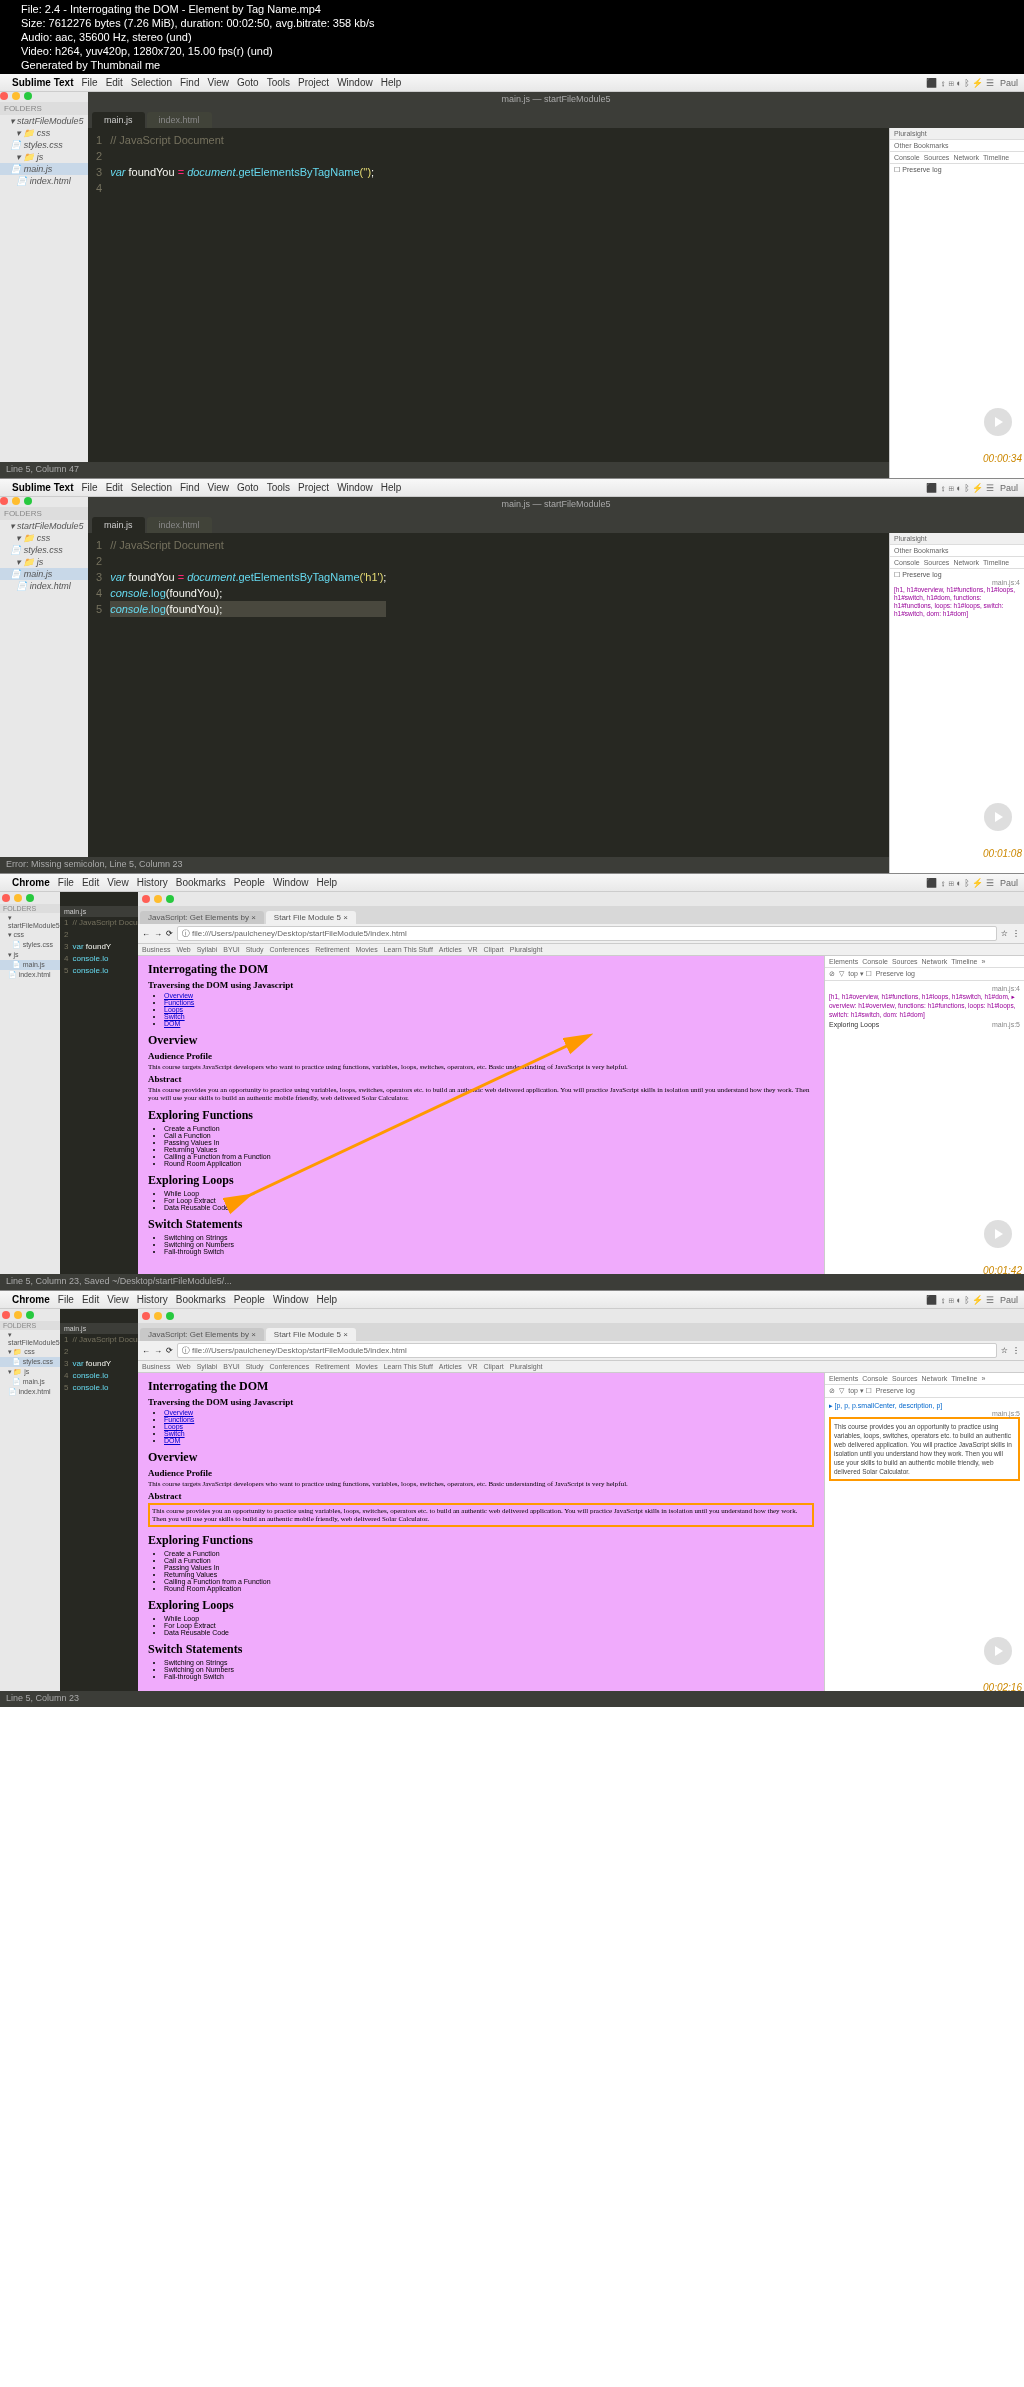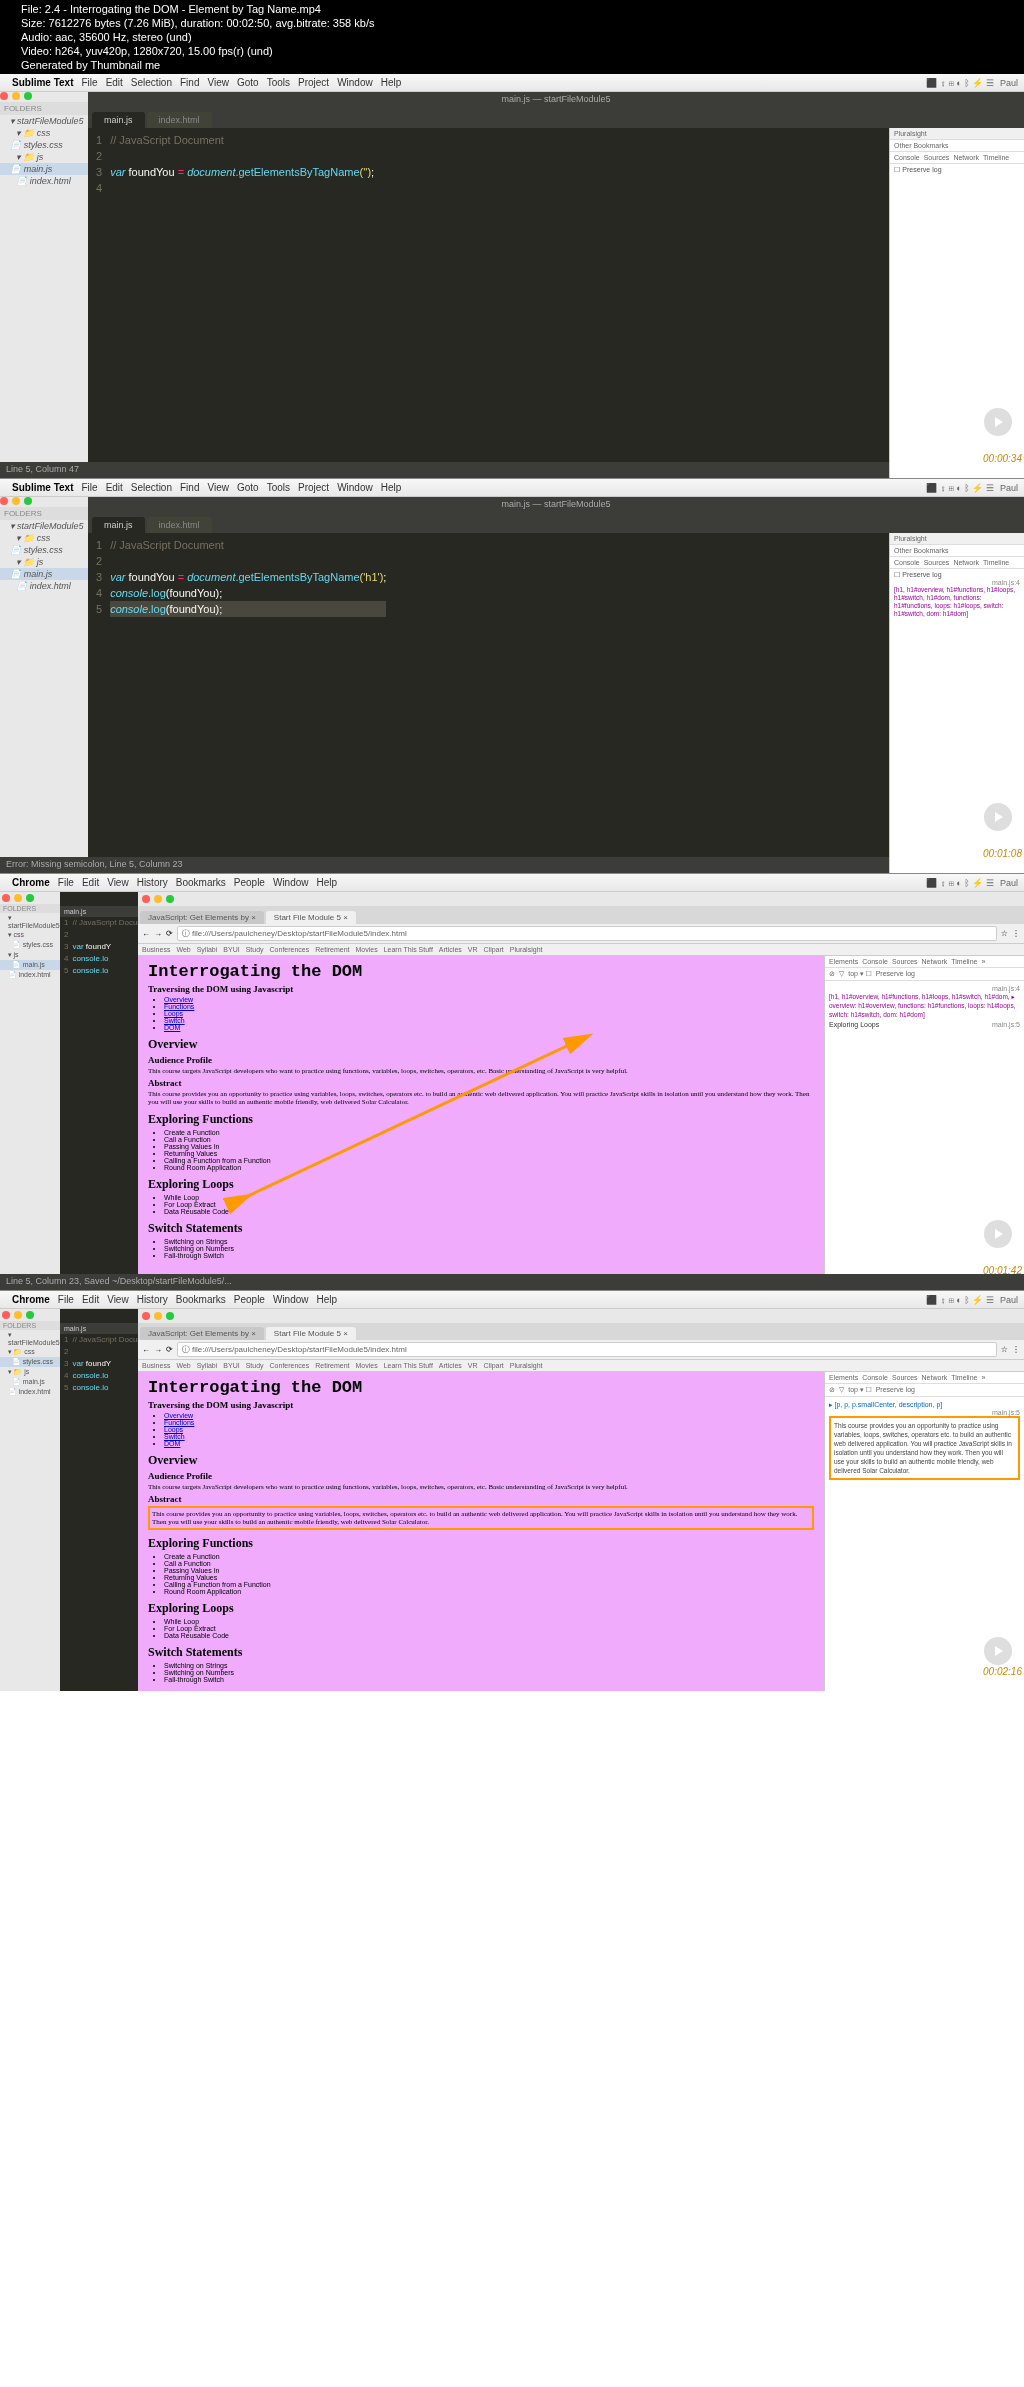--- a/index.html
+++ b/index.html
@@ -61,21 +61,21 @@
 .chrome-browser { flex: 1; background: #f0abfc; display: flex; flex-direction: column; }
 .chrome-titlebar { background: #e8e8e8; height: 14px; display: flex; align-items: center; padding: 0 4px; }
 .chrome-tabs { background: #d8d8d8; height: 18px; display: flex; align-items: flex-end; font-size: 8px; }
 .chrome-tab { background: #f0f0f0; padding: 2px 8px; border-radius: 3px 3px 0 0; margin-left: 2px; color: #555; }
 .chrome-tab.inactive { background: #c8c8c8; }
 .chrome-addr { background: #f0f0f0; padding: 2px 4px; display: flex; align-items: center; gap: 4px; font-size: 8px; border-bottom: 1px solid #ccc; }
 .chrome-addr .url { flex: 1; background: #fff; border: 1px solid #ccc; border-radius: 2px; padding: 1px 4px; color: #666; }
 .chrome-bookmarks { background: #f0f0f0; padding: 2px 4px; font-size: 7px; color: #666; display: flex; gap: 6px; border-bottom: 1px solid #ccc; }
 .chrome-content-wrap { flex: 1; display: flex; }
 .chrome-page { flex: 1; padding: 6px 10px; font-size: 9px; color: #000; overflow: hidden; position: relative; }
-.chrome-page h1 { font-size: 17px; font-family: Liberation Mono, monospace; margin-bottom: 2px; }
+.chrome-page h1 { font-size: 12px; font-family: Liberation Serif, serif; margin-bottom: 2px; }
 .chrome-page h2 { font-size: 12px; font-family: 'Times New Roman', serif; margin: 6px 0 2px; }
 .chrome-page h4 { font-size: 9px; font-family: 'Times New Roman', serif; margin: 3px 0 2px; font-weight: bold; }
 .chrome-page p { font-size: 7px; font-family: 'Times New Roman', serif; margin: 2px 0; }
 .chrome-page ul { margin: 2px 0 2px 16px; font-size: 7px; font-family: 'Times New Roman', serif; }
 .chrome-page a { color: #00c; text-decoration: underline; }
 .chrome-page .highlighted-abstract { border: 2px solid #f90; padding: 2px; font-size: 7px; }
 .chrome-devtools { width: 200px; border-left: 1px solid #ccc; background: #fff; font-size: 7px; }
 .chrome-devtools .dt-tabs { padding: 2px 4px; color: #666; border-bottom: 1px solid #ddd; display: flex; gap: 4px; }
 .chrome-devtools .dt-tools { padding: 2px 4px; color: #666; border-bottom: 1px solid #ddd; display: flex; gap: 4px; }
 .chrome-devtools .dt-body { padding: 4px; }
@@ -549,14 +549,17 @@
           <div class="dt-body">
             <div class="blue">▸ [p, p, p.smallCenter, description, p]</div>
             <div style="text-align:right; color:#888;">main.js:5</div>
             <div class="orange-box">This course provides you an opportunity to practice using variables, loops, switches, operators etc. to build an authentic web delivered application. You will practice JavaScript skills in isolation until you understand how they work. Then you will use your skills to build an authentic mobile friendly, web delivered Solar Calculator.</div>
           </div>
         </div>
       </div>
     </div>
     <div class="play-btn"></div>
   </div>
+  <div class="sublime-status">
+    <span>Line 5, Column 23</span>
+  </div>
   <div class="timestamp">00:02:16</div>
 </div>
 
 </body></html>

